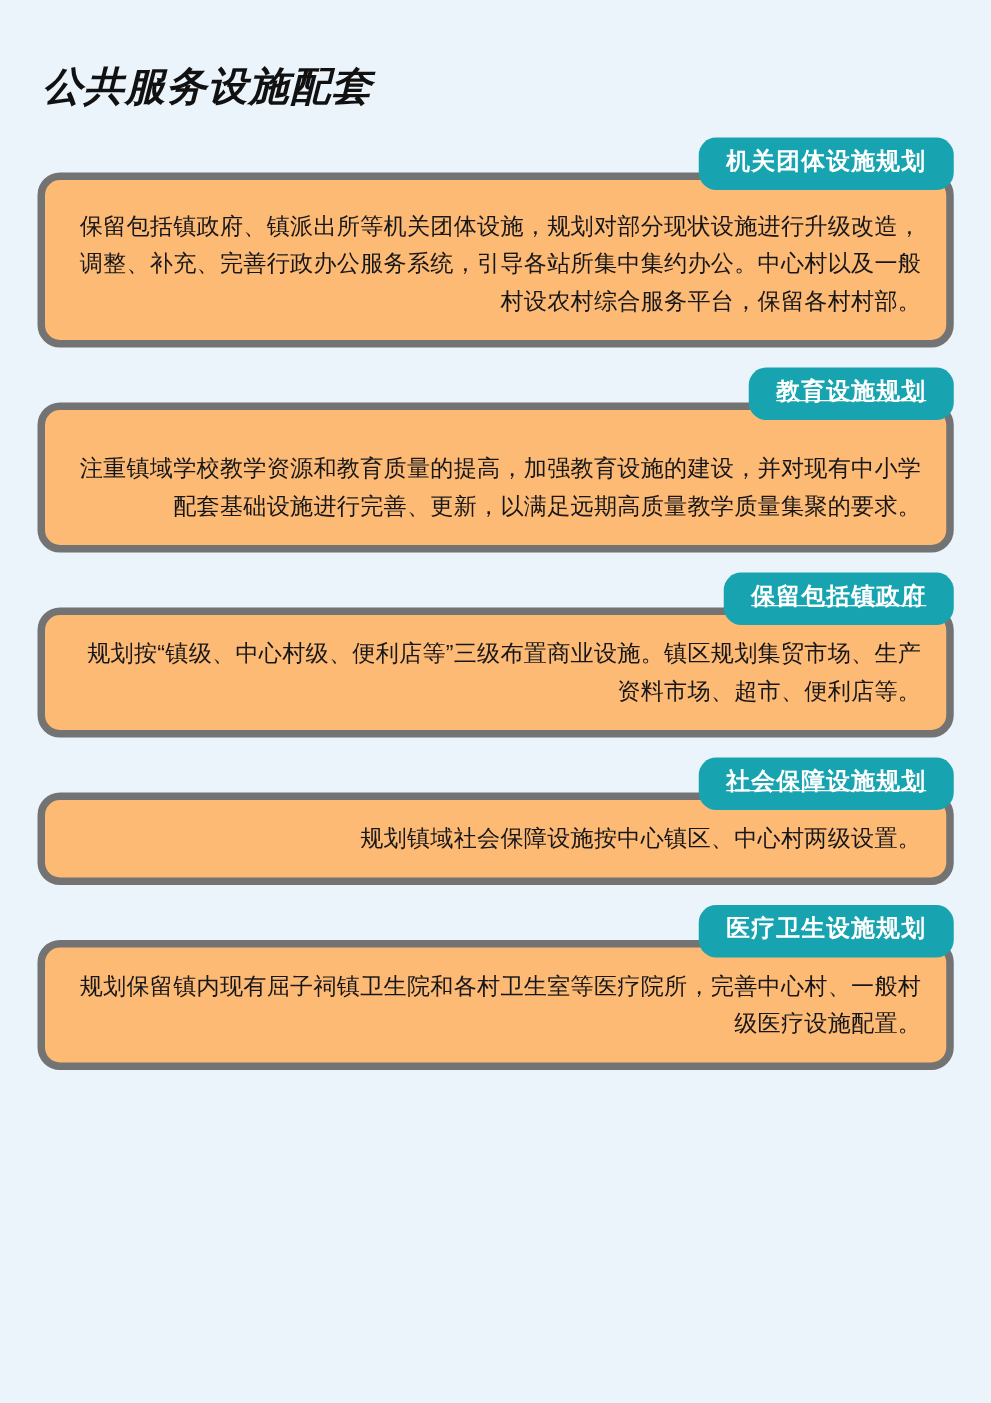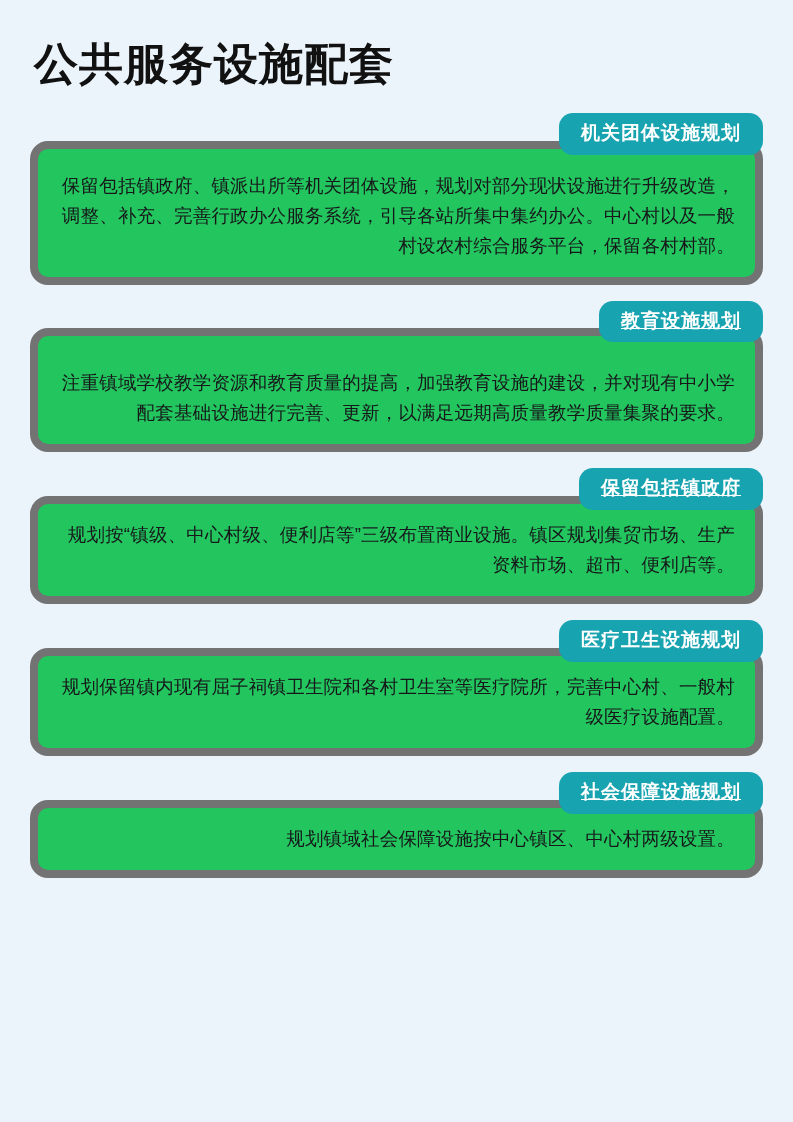--- a/index.html
+++ b/index.html
@@ -15,26 +15,27 @@
     overflow: hidden;
   }
   .page {
     position: relative;
     width: 793px;
     height: 1122px;
     box-sizing: border-box;
     padding: 34px 30px 0 30px;
   }
   .page-title {
-    font-size: 44px;
+    font-size: 32px;
     font-weight: bold;
     letter-spacing: 1px;
     color: #111;
-    margin: 4px 0 22px 4px;
+    margin: 16px 0 22px 4px;
     line-height: 1.2;
+    font-style: italic;
   }
   .section {
     position: relative;
     margin-bottom: 16px;
     text-align: right;
   }
   .chip {
     display: inline-block;
     background: #17a3b0;
     color: #ffffff;
@@ -46,23 +47,23 @@
     line-height: 1.1;
     position: relative;
     z-index: 3;
     white-space: nowrap;
   }
   .chip.right {
     float: right;
     text-decoration: underline;
   }
   .body-card {
-    border: 8px solid #737373;
+    border: 6px solid #737373;
     border-radius: 18px;
-    background: #22c55e;
+    background: #fdba74;
     font-size: 18.5px;
     line-height: 1.62;
     color: #17171a;
     padding: 16px 20px 16px 20px;
     margin-top: -14px;
     position: relative;
     z-index: 1;
     letter-spacing: 0.2px;
   }
   .clear { clear: both; }
@@ -88,25 +89,25 @@
     <div class="body-card">注重镇域学校教学资源和教育质量的提高，加强教育设施的建设，并对现有中小学配套基础设施进行完善、更新，以满足远期高质量教学质量集聚的要求。</div>
   </div>
 
 
   <div class="section s4">
     <div class="chip right">保留包括镇政府</div>
     <div class="clear"></div>
     <div class="body-card">规划按“镇级、中心村级、便利店等”三级布置商业设施。镇区规划集贸市场、生产资料市场、超市、便利店等。</div>
   </div>
 
+  <div class="section s6">
+    <div class="chip right">社会保障设施规划</div>
+    <div class="clear"></div>
+    <div class="body-card">规划镇域社会保障设施按中心镇区、中心村两级设置。</div>
+  </div>
+
   <div class="section s5">
     <div class="chip">医疗卫生设施规划</div>
     <div class="clear"></div>
     <div class="body-card">规划保留镇内现有屈子祠镇卫生院和各村卫生室等医疗院所，完善中心村、一般村级医疗设施配置。</div>
   </div>
 
-  <div class="section s6">
-    <div class="chip right">社会保障设施规划</div>
-    <div class="clear"></div>
-    <div class="body-card">规划镇域社会保障设施按中心镇区、中心村两级设置。</div>
-  </div>
-
 </div>
 
 </body></html>

